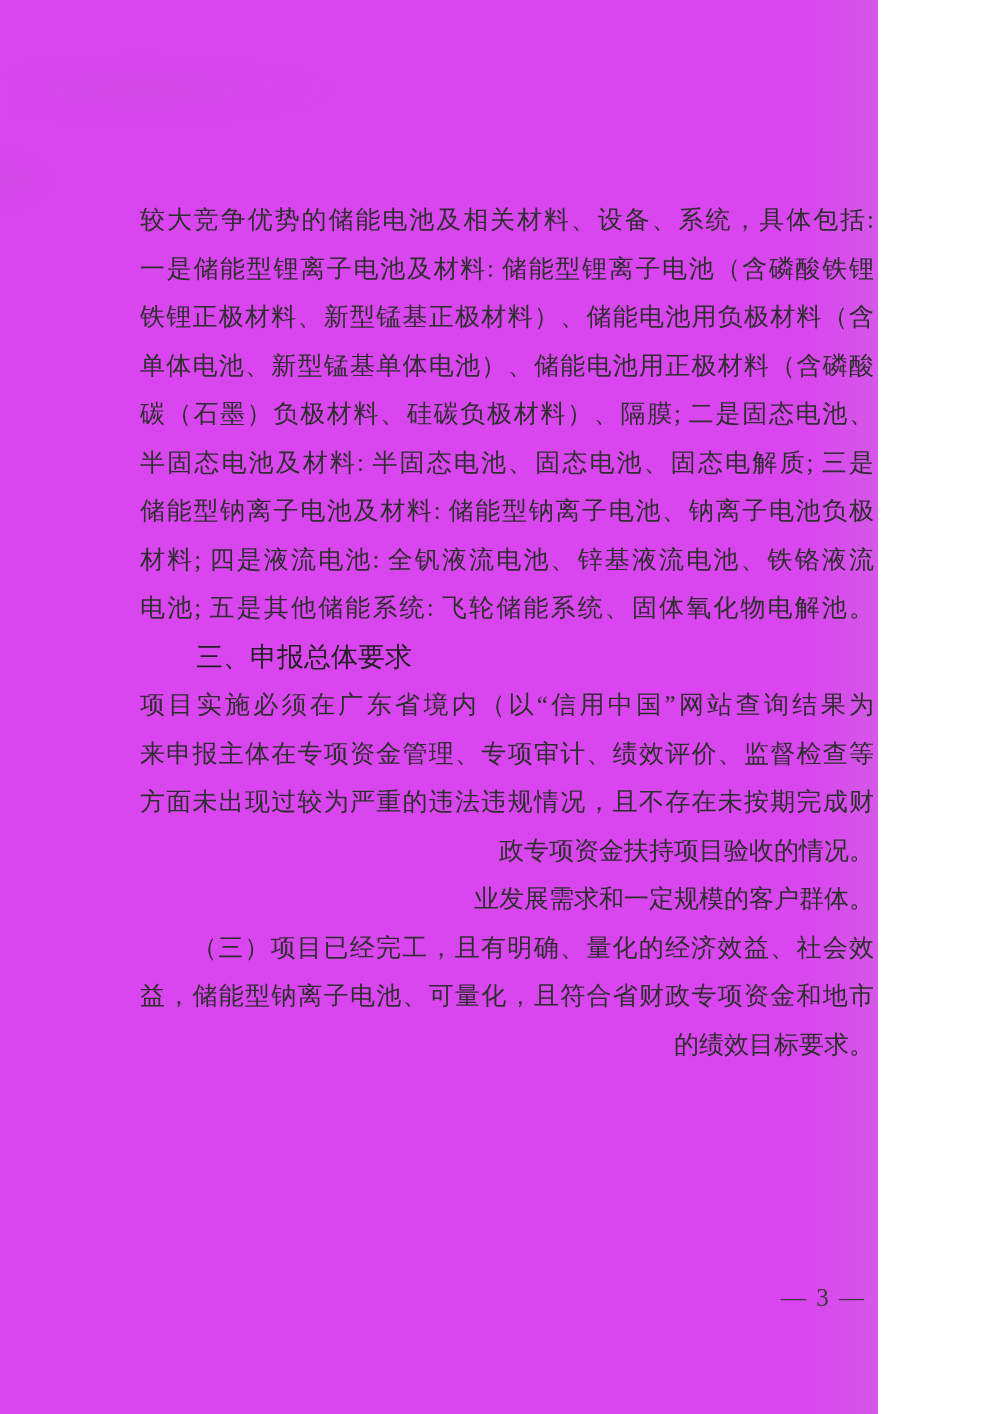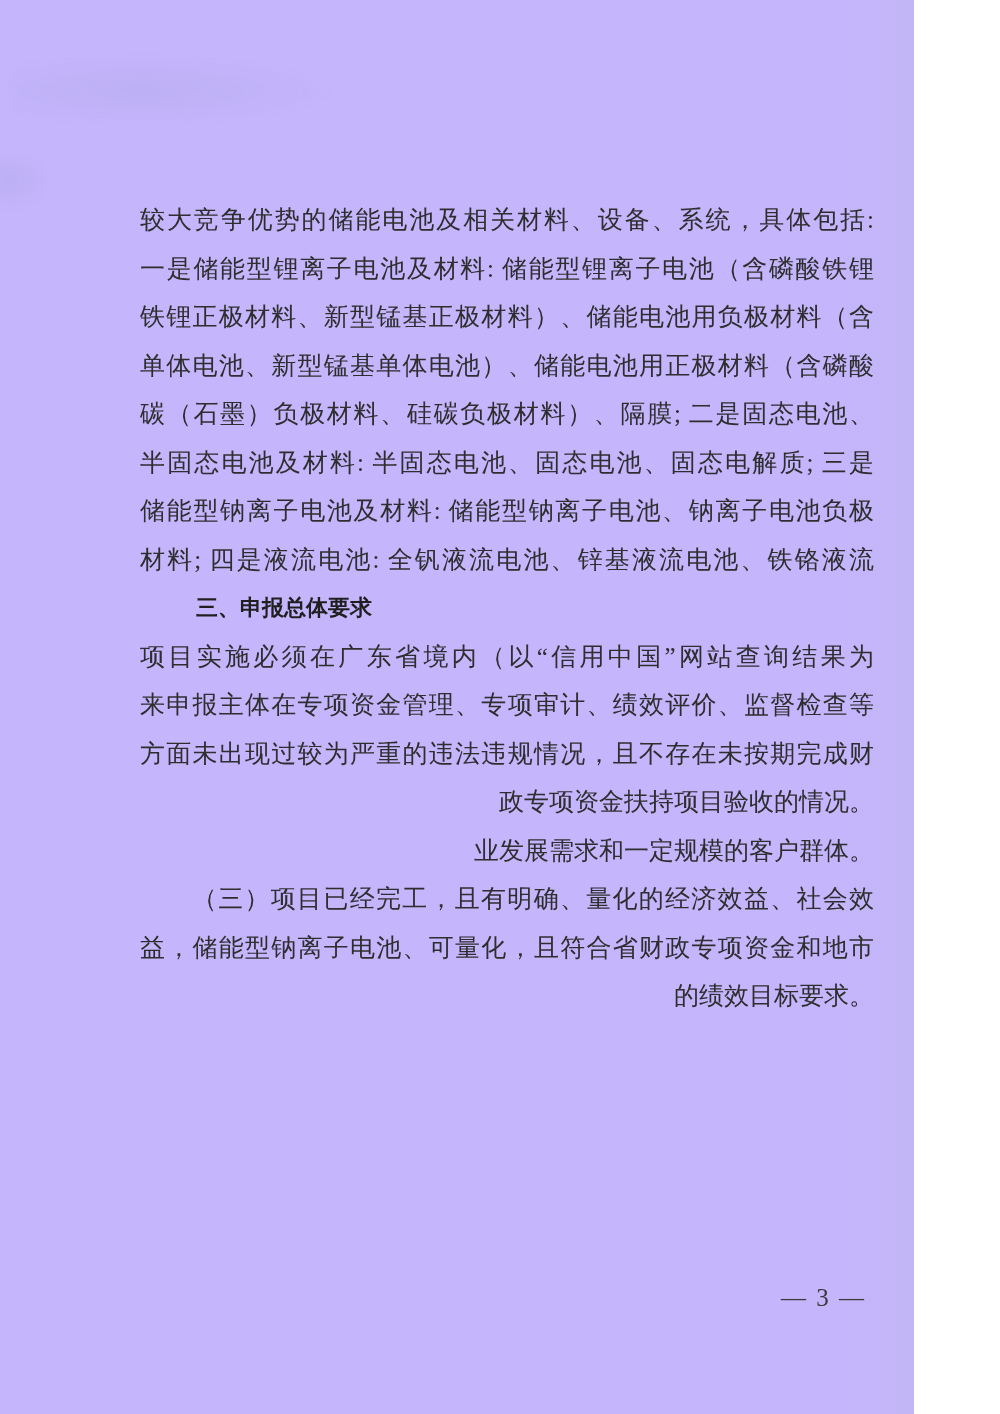--- a/index.html
+++ b/index.html
@@ -4,24 +4,23 @@
 <style>
   html, body {
     margin: 0;
     padding: 0;
     background: #ffffff;
   }
   .page {
     position: relative;
     width: 878px;
     height: 1414px;
-    background: #c4b5fd;
+    background: #d946ef;
     overflow: hidden;
     font-family: "Liberation Serif", serif;
-    padding-left: 36px;
   }
   
   .scan-edge-right {
     position: absolute;
     top: 0;
     right: 0;
     width: 70px;
     height: 100%;
     background: linear-gradient(to right, rgba(190,190,190,0) 0%, rgba(190,190,190,0.14) 100%);
     pointer-events: none;
@@ -67,22 +66,22 @@
   .body-indent-justify {
     text-align: justify;
     text-align-last: justify;
     text-indent: 52px;
   }
   .body-end {
     text-align: right;
   }
   .heading {
     font-family: "Liberation Sans", sans-serif;
-    font-weight: 700;
-    font-size: 22px;
+    font-weight: 400;
+    font-size: 27px;
     color: #1f1f1f;
     text-indent: 56px;
     text-align: left;
   }
   .page-number {
     position: absolute;
     left: 140px;
     top: 1284px;
     width: 726px;
     text-align: right;
@@ -102,20 +101,21 @@
 
   <div class="content" id="doc-body">
       <div class="line body-justify">较大竞争优势的储能电池及相关材料、设备、系统，具体包括:</div>
       <div class="line body-justify">一是储能型锂离子电池及材料: 储能型锂离子电池（含磷酸铁锂</div>
       <div class="line body-justify">铁锂正极材料、新型锰基正极材料）、储能电池用负极材料（含</div>
       <div class="line body-justify">单体电池、新型锰基单体电池）、储能电池用正极材料（含磷酸</div>
       <div class="line body-justify">碳（石墨）负极材料、硅碳负极材料）、隔膜; 二是固态电池、</div>
       <div class="line body-justify">半固态电池及材料: 半固态电池、固态电池、固态电解质; 三是</div>
       <div class="line body-justify">储能型钠离子电池及材料: 储能型钠离子电池、钠离子电池负极</div>
       <div class="line body-justify">材料; 四是液流电池: 全钒液流电池、锌基液流电池、铁铬液流</div>
+      <div class="line body-justify">电池; 五是其他储能系统: 飞轮储能系统、固体氧化物电解池。</div>
       <div class="line heading">三、申报总体要求</div>
       <div class="line body-justify">项目实施必须在广东省境内（以“信用中国”网站查询结果为</div>
       <div class="line body-justify">来申报主体在专项资金管理、专项审计、绩效评价、监督检查等</div>
       <div class="line body-justify">方面未出现过较为严重的违法违规情况，且不存在未按期完成财</div>
       <div class="line body-end">政专项资金扶持项目验收的情况。</div>
       <div class="line body-end">业发展需求和一定规模的客户群体。</div>
       <div class="line body-indent-justify">（三）项目已经完工，且有明确、量化的经济效益、社会效</div>
       <div class="line body-justify">益，储能型钠离子电池、可量化，且符合省财政专项资金和地市</div>
       <div class="line body-end">的绩效目标要求。</div>
     </div>

